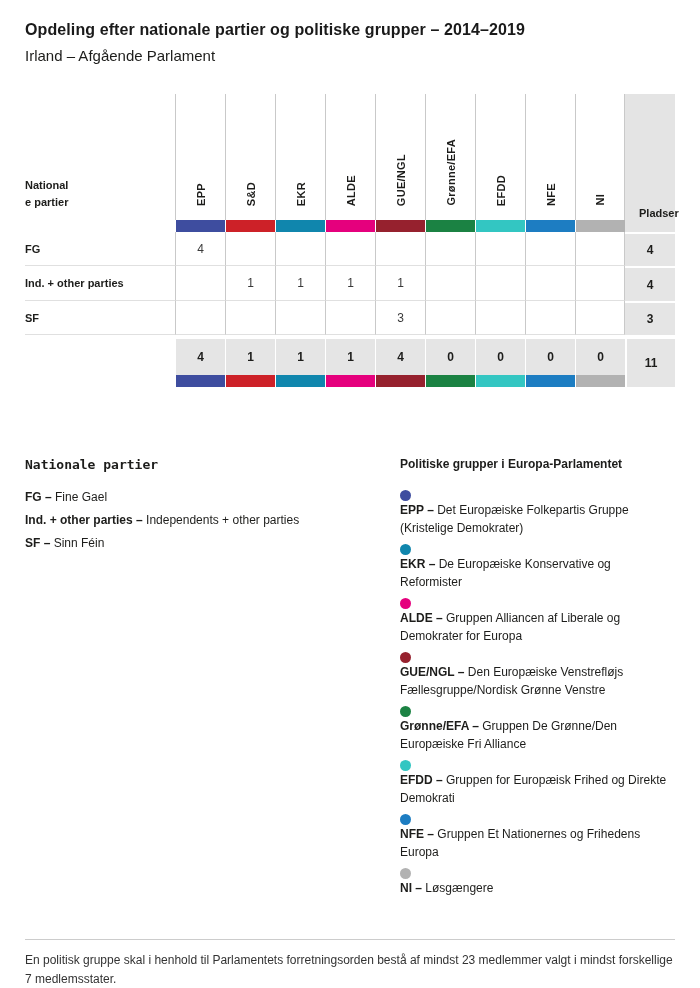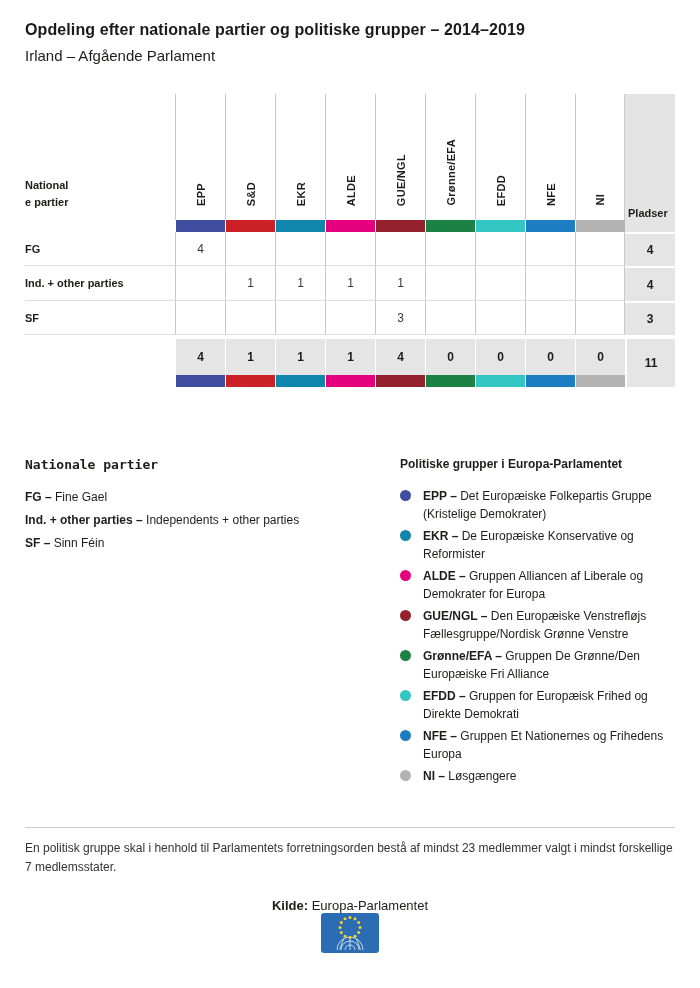--- a/index.html
+++ b/index.html
@@ -29,21 +29,21 @@
   }
   .colhead.last { border-right:1px solid #c9c9c9; }
   .colhead span {
     writing-mode:vertical-rl; transform:rotate(180deg);
     font-size:11px; font-weight:700; letter-spacing:.3px; color:#1d1d1b;
   }
   .seats-head {
     grid-column:11; grid-row:1 / 3;
     background:#e4e4e4;
     display:flex; align-items:flex-end;
-    padding:0 0 13px 3px;
+    padding:0 0 13px 14px;
     font-size:11px; font-weight:700;
   }
   .bar { border-left:1px solid #ffffff; }
   .rowlabel {
     display:flex; align-items:center;
     font-size:11px; font-weight:700;
     border-bottom:1px solid #e0e0e0;
   }
   .val {
     border-left:1px solid #c9c9c9; border-bottom:1px solid #e0e0e0;
@@ -72,21 +72,21 @@
   .legends { display:flex; margin-top:70px; }
   .legend-national { width:375px; }
   .legend-national h3 {
     font-family:"DejaVu Sans Mono", monospace;
     font-size:13px; font-weight:700; margin-bottom:18px;
   }
   .nitem { font-size:12px; margin-bottom:9px; color:#1d1d1b; }
   .abbr { font-weight:700; }
   .legend-groups { width:275px; }
   .legend-groups h3 { font-size:12px; font-weight:700; margin-bottom:16px; }
-  .gitem { display:flex; align-items:flex-start; margin-bottom:4px; }
+  .gitem { display:flex; align-items:flex-start; margin-bottom:4px;flex-direction:column; }
   .dot { width:11px; height:11px; border-radius:50%; flex:0 0 11px; margin:3px 12px 0 0; }
   .gtext { font-size:12px; line-height:18px; color:#1d1d1b; }
 
   
   .rule { border:none; border-top:1px solid #cccccc; margin:38px 25px 0 25px; }
   .note { margin:11px 25px 0 25px; font-size:12px; line-height:1.55; color:#333333; }
   .source-row {
     margin:22px 25px 0 25px;
     display:flex; justify-content:space-between; align-items:center;flex-direction:column;
   }

